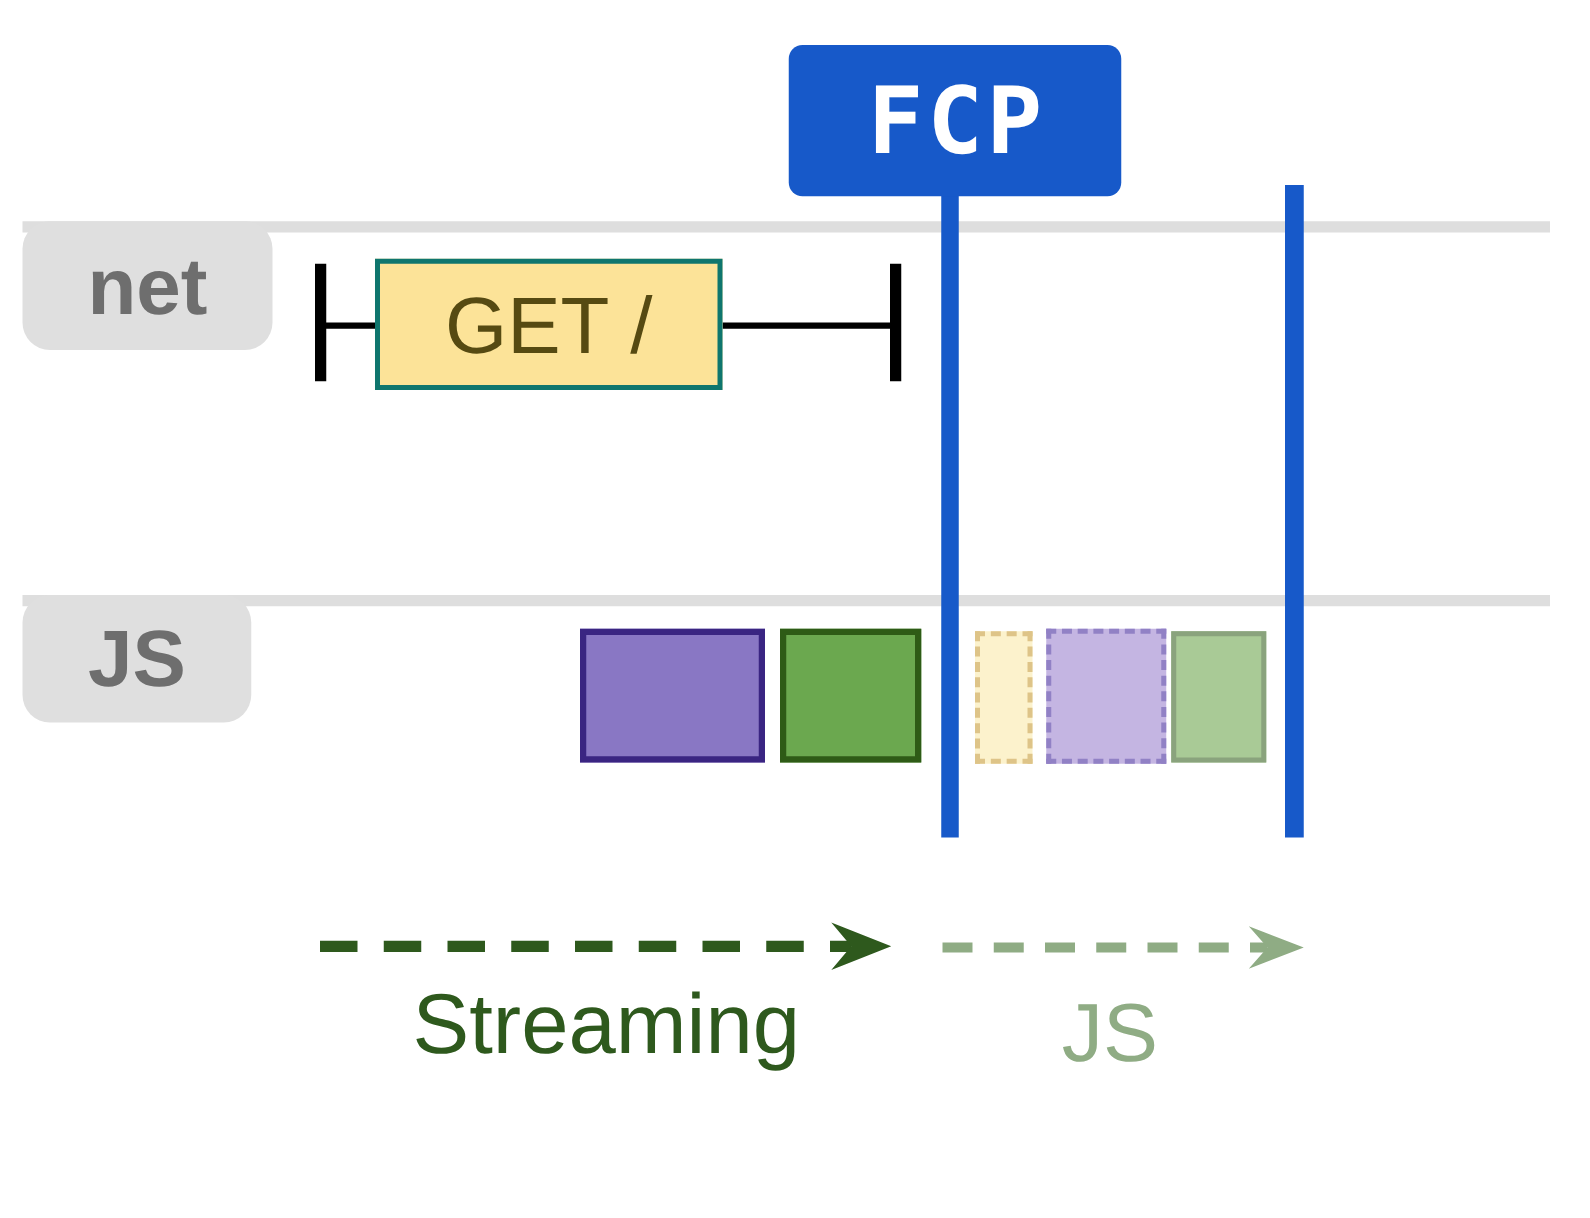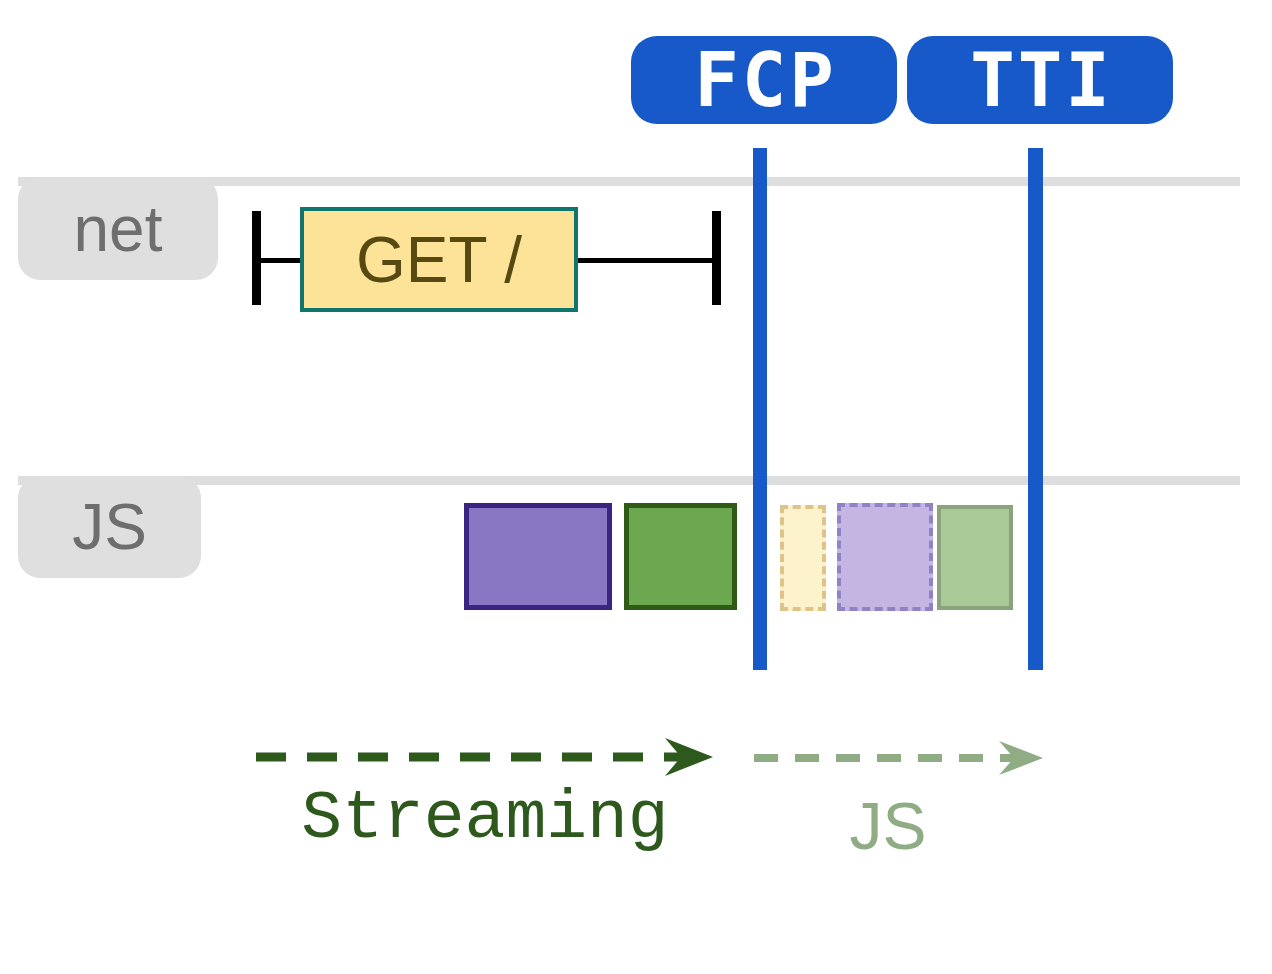--- a/index.html
+++ b/index.html
@@ -15,23 +15,23 @@
     height: 974px;
     background: #ffffff;
     overflow: hidden;
     font-family: "Liberation Sans", sans-serif;
   }
 
   
   .badge {
     position: absolute;
     top: 36px;
-    height: 88px;
+    height: 121px;
     background: #1759C9;
-    border-radius: 26px;
+    border-radius: 11px;
     display: flex;
     align-items: center;
     justify-content: center;
     z-index: 6;
   }
   .badge-label {
     color: #ffffff;
     font-family: "DejaVu Sans Mono", monospace;
     font-weight: bold;
     font-size: 74px;
@@ -67,20 +67,21 @@
   .row-label {
     position: absolute;
     background: #DFDFDF;
     border-radius: 22px;
     display: flex;
     align-items: center;
     justify-content: center;
     color: #6E6E6E;
     font-size: 64px;
     z-index: 2;
+    font-weight: bold;
   }
   .row-label-net { left: 18px; top: 177px; width: 200px; height: 103px; }
   .row-label-js  { left: 18px; top: 476px; width: 183px; height: 102px; }
 
   
   .whisker-tick {
     position: absolute;
     width: 9px;
     height: 94px;
     top: 211px;
@@ -128,21 +129,20 @@
 
   .legend-streaming {
     position: absolute;
     left: 285px;
     top: 782px;
     width: 400px;
     text-align: center;
     color: #2E591D;
     font-size: 68px;
     line-height: 1.1;
-    font-family: Liberation Mono, monospace;
   }
   .legend-js {
     position: absolute;
     left: 738px;
     top: 788px;
     width: 300px;
     text-align: center;
     color: #8FAC84;
     font-size: 66px;
     line-height: 1.18;
@@ -176,23 +176,20 @@
   <div class="task task-3"></div>
   <div class="task task-4"></div>
   <div class="task task-5"></div>
 
   <div class="marker-line marker-fcp"></div>
   <div class="marker-line marker-tti"></div>
 
   <div class="badge badge-fcp">
     <span class="badge-label">FCP</span>
   </div>
-  <div class="badge badge-tti">
-    <span class="badge-label">TTI</span>
-  </div>
 
   <svg class="arrow-svg arrow-streaming" width="480" height="62" viewBox="0 0 480 62">
     <line x1="8" y1="31" x2="433" y2="31" stroke="#2E591D" stroke-width="9" stroke-dasharray="30 21" stroke-linecap="butt"></line>
     <polygon points="465,31 417,12 433,31 417,50" fill="#2E591D"></polygon>
   </svg>
 
   <svg class="arrow-svg arrow-js" width="310" height="60" viewBox="0 0 310 60">
     <line x1="8" y1="30" x2="268" y2="30" stroke="#8FAC84" stroke-width="8" stroke-dasharray="24 17" stroke-linecap="butt"></line>
     <polygon points="297,30 253,13 268,30 253,47" fill="#8FAC84"></polygon>
   </svg>

